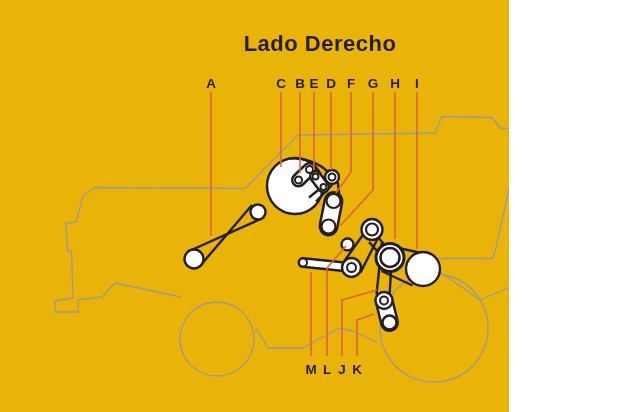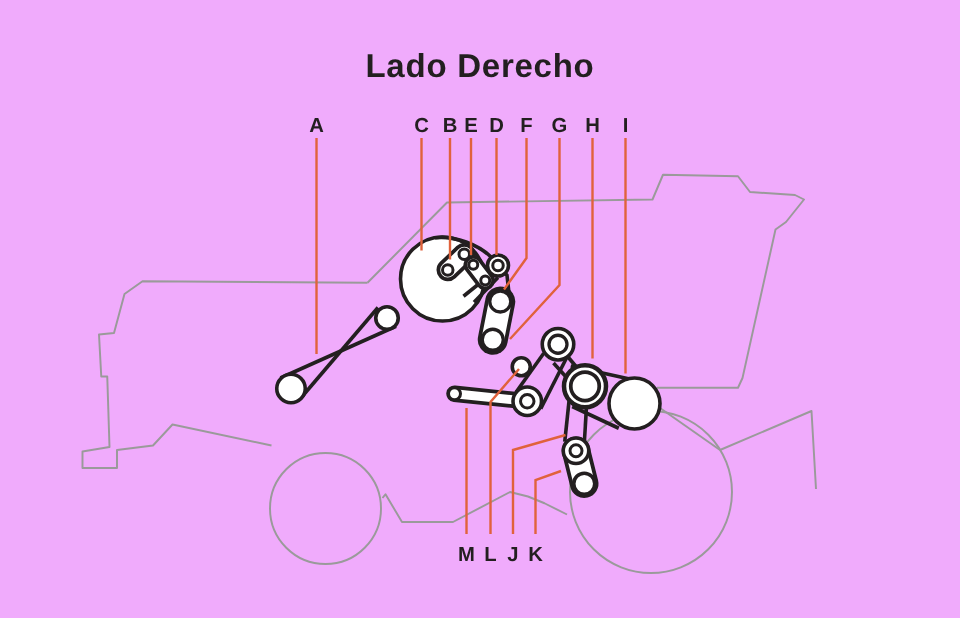--- a/index.html
+++ b/index.html
@@ -1,17 +1,17 @@
 <!DOCTYPE html>
 <html><head>
 <meta charset="utf-8">
 <style>
   html,body{margin:0;padding:0;background:#ffffff;}
   .stage{
-    position:relative;width:640px;height:412px;background:#f0abfc;overflow:hidden;
+    position:relative;width:509px;height:412px;background:#eab308;overflow:hidden;
     font-family:"Liberation Sans", sans-serif;
   }
   .title{
     position:absolute;top:31px;left:0;width:640px;text-align:center;
     font-size:22px;font-weight:bold;color:#231f20;letter-spacing:.5px;
   }
   svg{position:absolute;top:0;left:0;}
   .callout-letter{
     font-family:"Liberation Sans", sans-serif;
     font-size:13.5px;font-weight:bold;fill:#231f20;text-anchor:middle;

